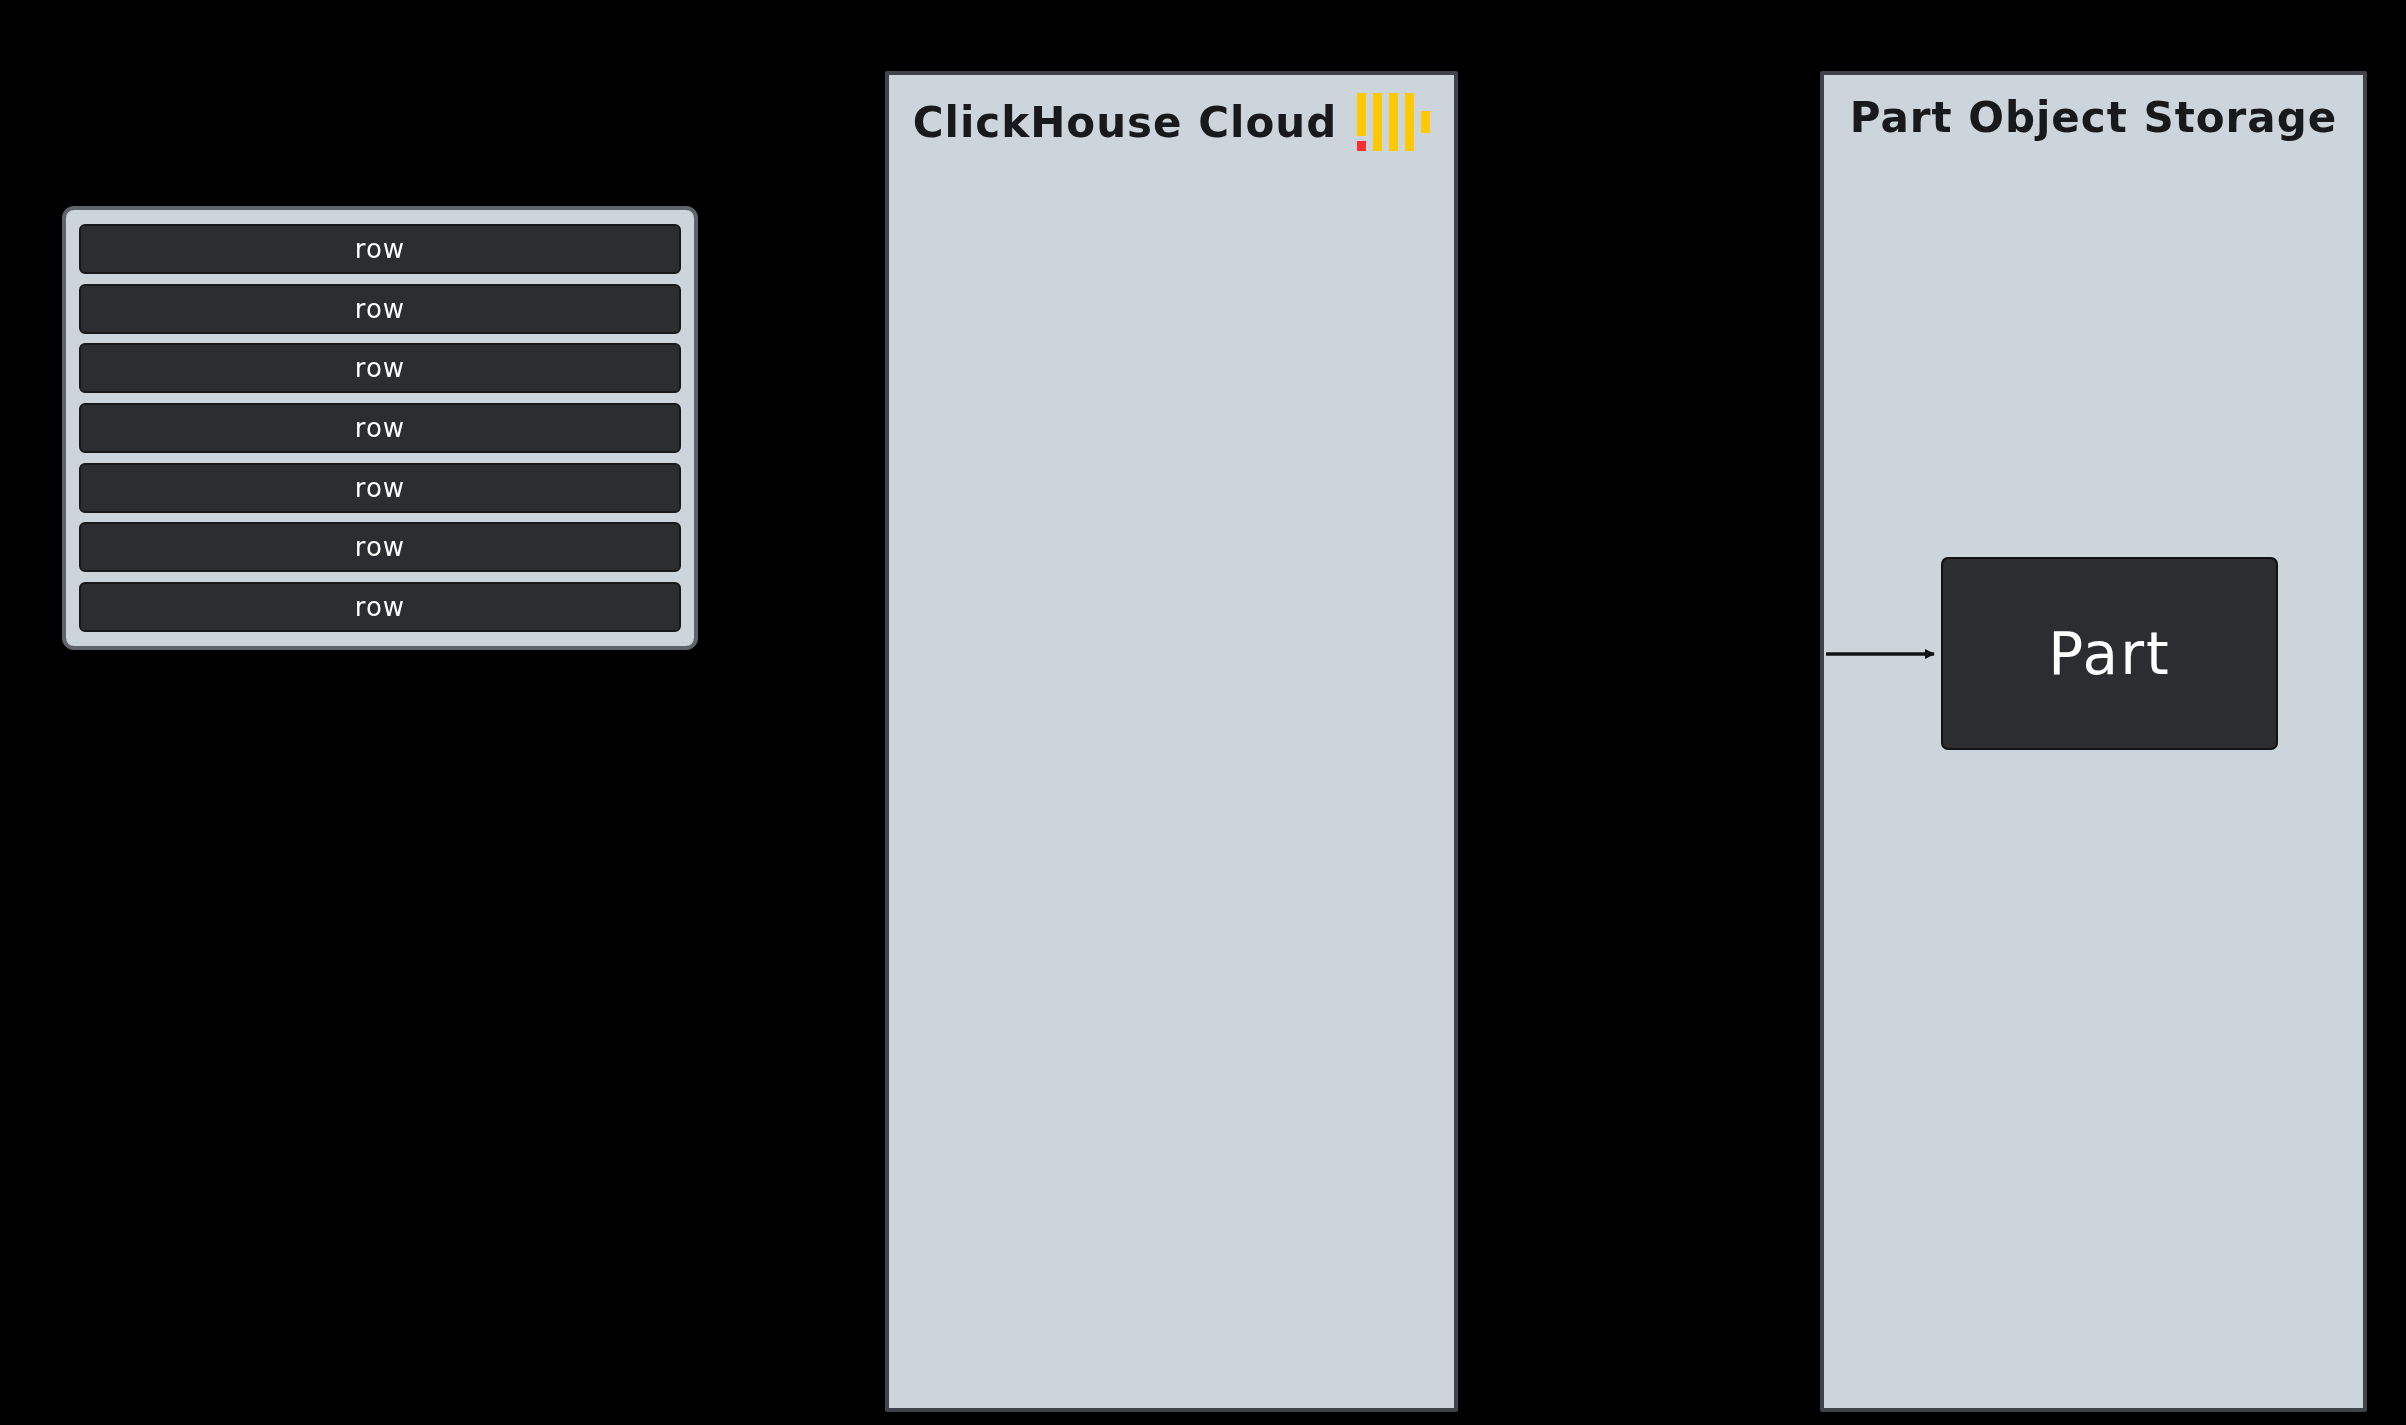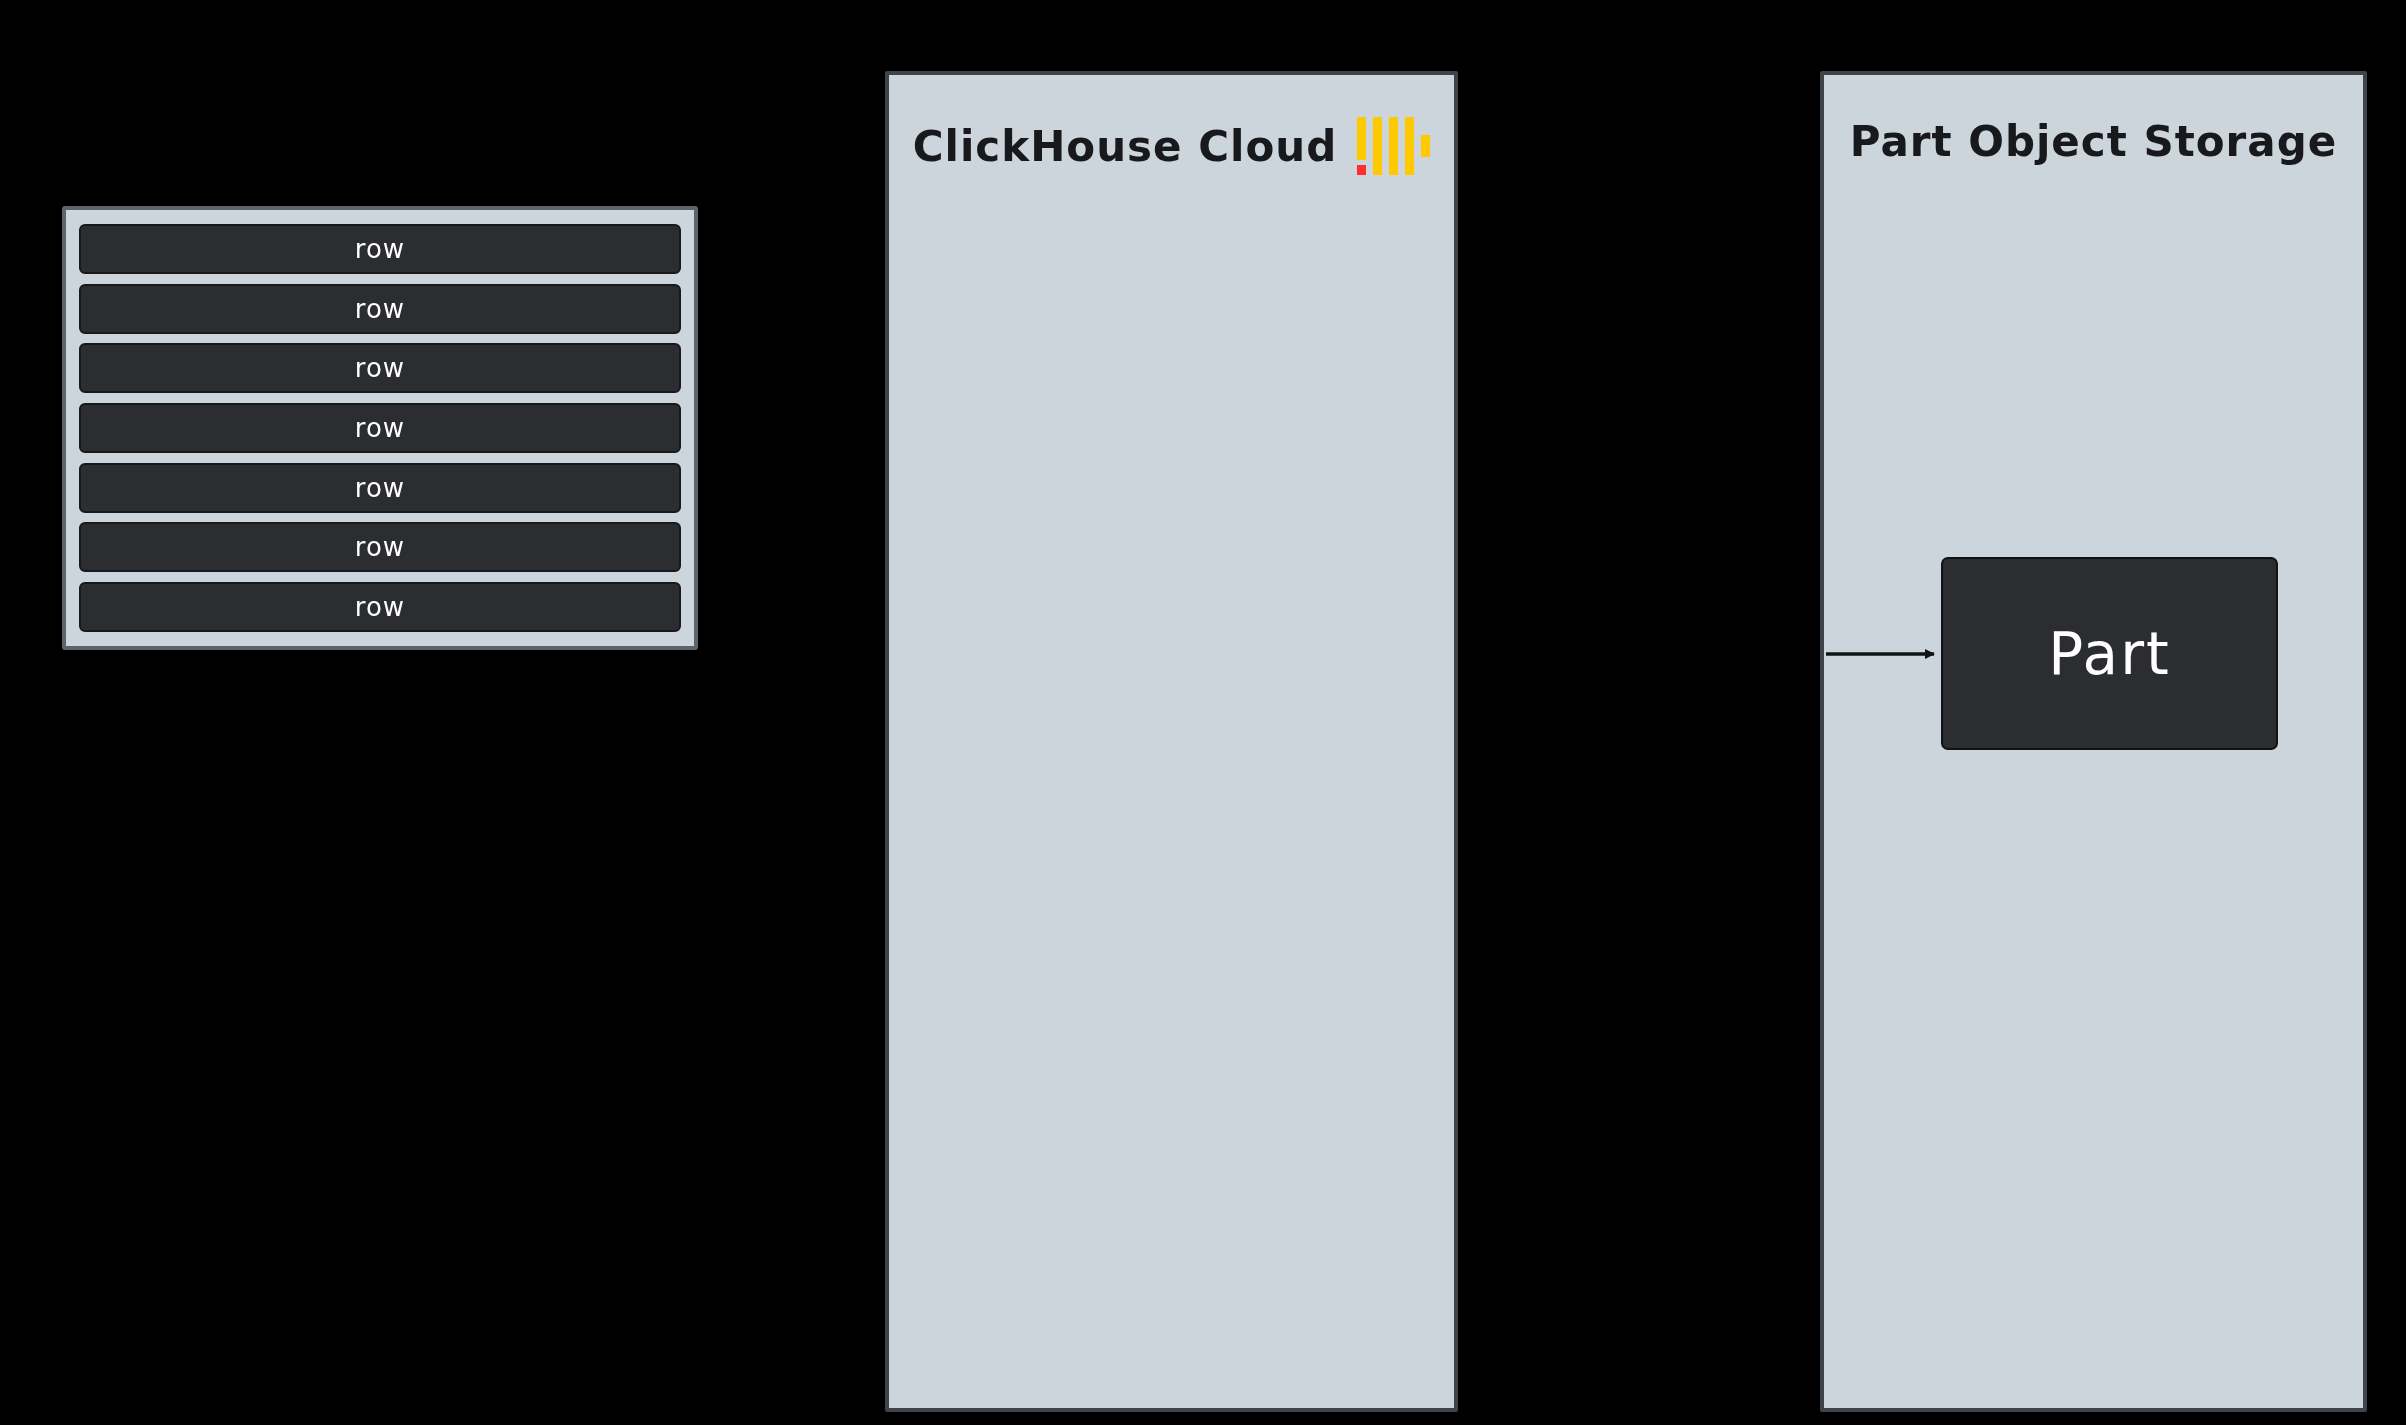--- a/index.html
+++ b/index.html
@@ -13,21 +13,21 @@
     overflow: hidden;
   }
 
   
   .rows-panel {
     position: absolute;
     left: 62px; top: 206px;
     width: 636px; height: 444px;
     background: #cdd5dc;
     border: 4px solid #5d646b;
-    border-radius: 3px;
+    border-radius: 12px;
     padding: 14px 13px;
     display: flex;
     flex-direction: column;
     justify-content: space-between;
   }
   .row {
     height: 50px;
     background: #2b2d30;
     border: 2px solid #17191b;
     border-radius: 6px;
@@ -47,21 +47,21 @@
     border-radius: 2px;
   }
   .mid-panel   { left: 885px;  top: 71px; width: 573px; height: 1341px; }
   .right-panel { left: 1820px; top: 71px; width: 547px; height: 1341px; }
 
   .panel-title {
     display: flex;
     align-items: center;
     justify-content: center;
     gap: 20px;
-    margin-top: 42px;
+    margin-top: 18px;
     font-size: 42px;
     font-weight: 600;
     letter-spacing: 1px;
     color: #17191c;
     white-space: nowrap;
   }
 
   
   .logo {
     display: inline-flex;

